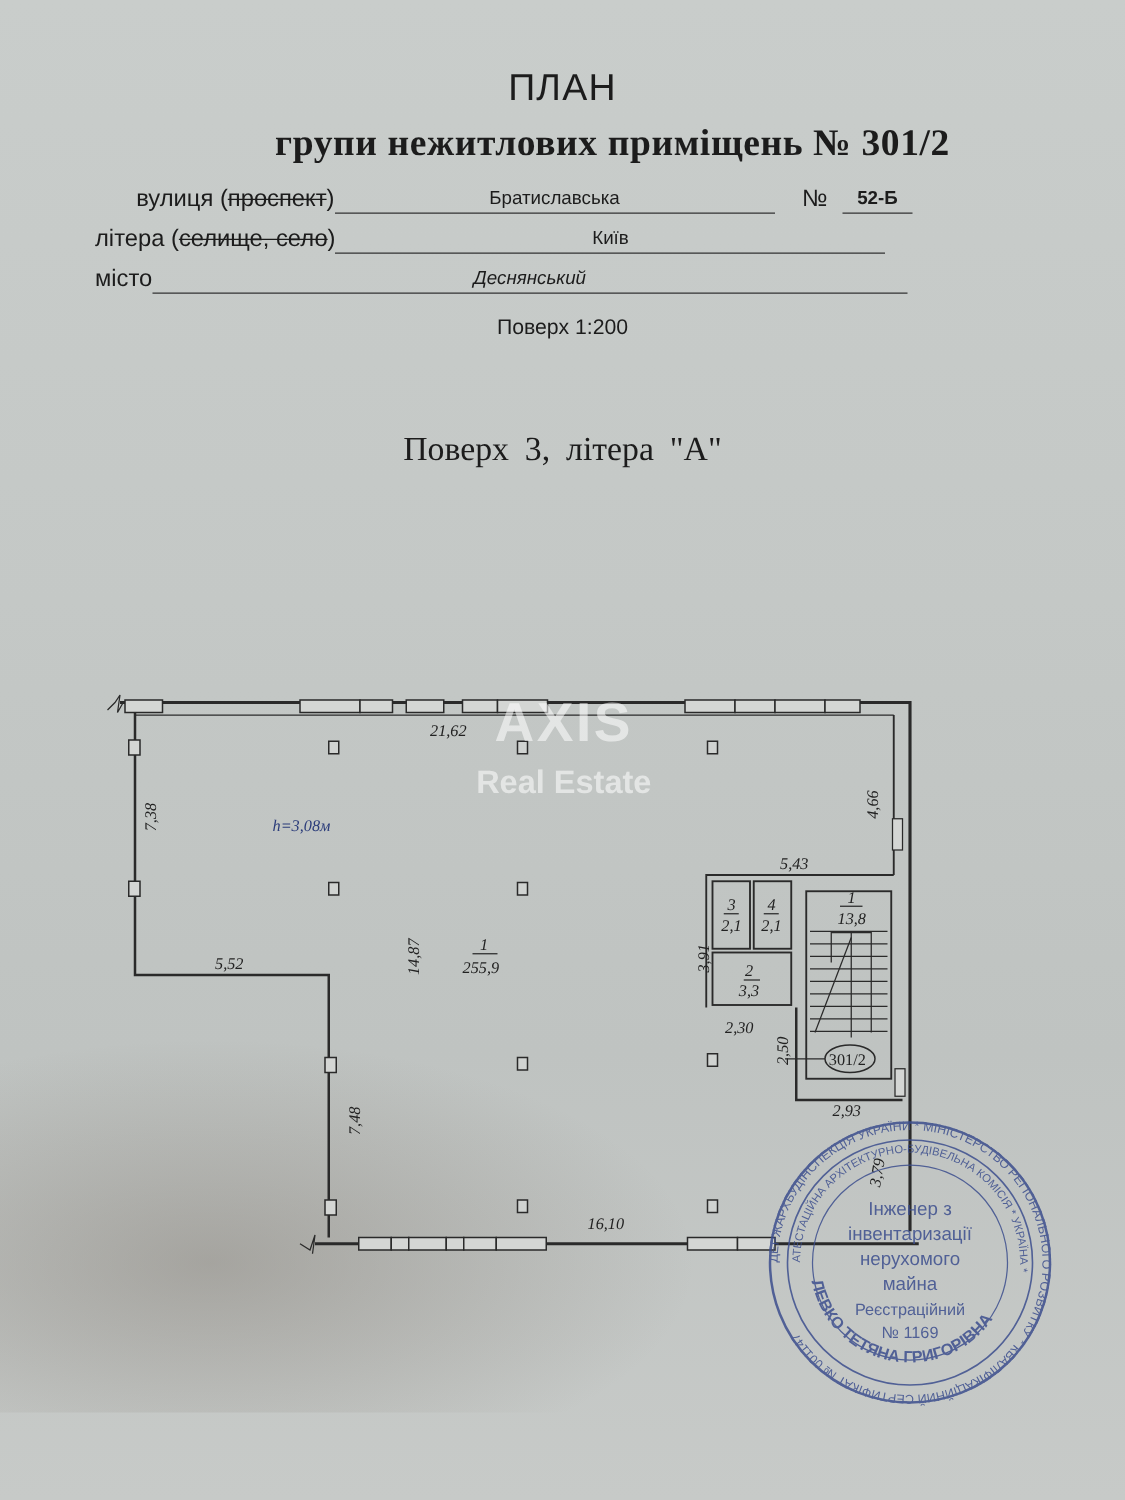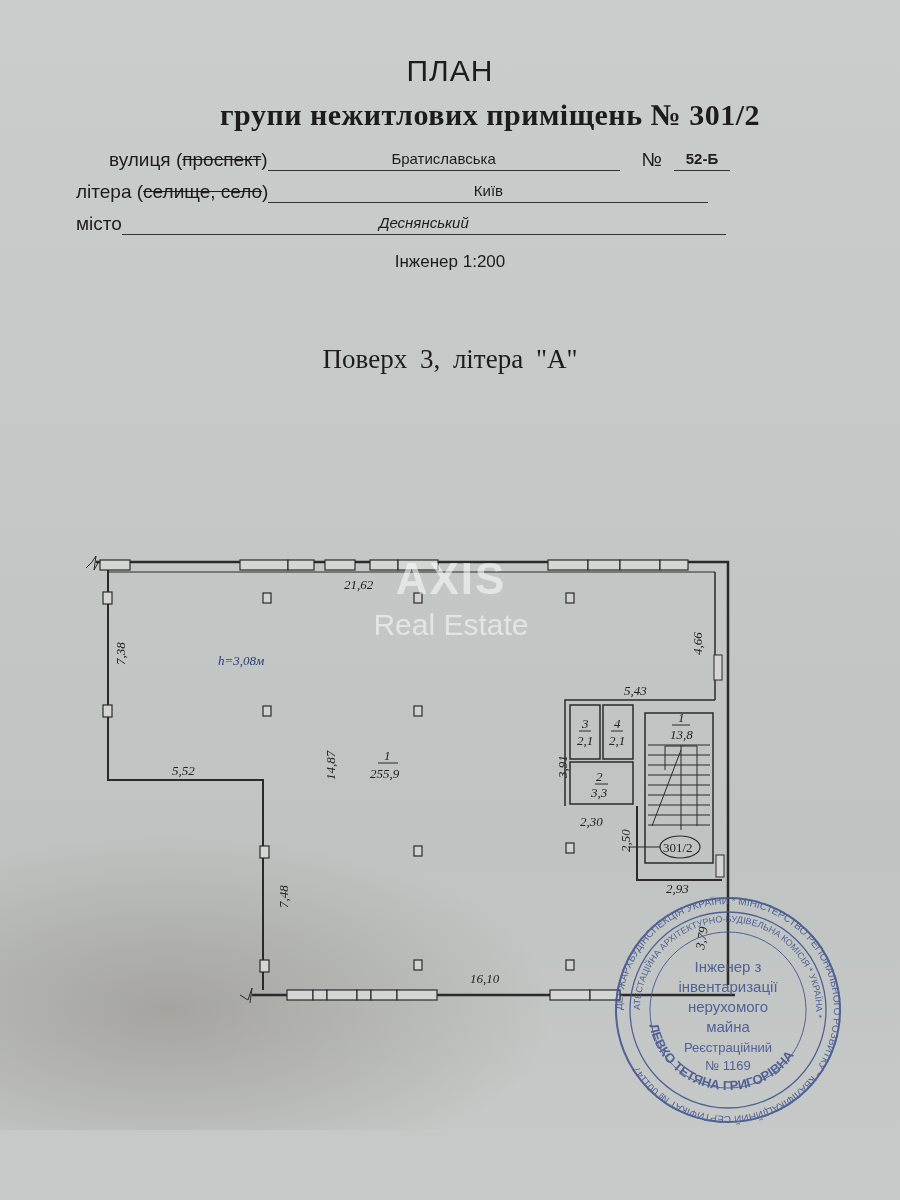--- a/index.html
+++ b/index.html
@@ -33,21 +33,21 @@
   .scale { position:absolute; top:252px; left:0; width:900px; text-align:center; font-size:17px; }
   .floor {
     position:absolute; top:344px; left:0; width:900px; text-align:center;
     font-family:"Liberation Serif", serif; font-size:27px; word-spacing:6px;
   }
   .watermark {
     position:absolute; left:346px; top:548px; width:210px; text-align:center;
     color:rgba(255,255,255,0.55); pointer-events:none;
   }
   .watermark .wm1 { font-size:44px; font-weight:bold; letter-spacing:2px; line-height:62px; }
-  .watermark .wm2 { font-size:30px; line-height:30px; }
+  .watermark .wm2 { font-size:26px; line-height:30px;font-weight:bold; }
   svg.plan { position:absolute; left:0; top:0; }
   .dim { font-family:"Liberation Serif", serif; font-style:italic; font-size:13px; fill:#222; }
   .stamp-text { font-family:"Liberation Sans", sans-serif; fill:#3d4f8e; }
 </style>
 </head>
 <body>
 
 <div class="shadow"></div>
 
 <div class="title plan-title">ПЛАН</div>
@@ -63,21 +63,21 @@
 <div class="field-row" style="top:180px;">
   <span class="label"><span>літера (</span><span class="strike">селище, село</span><span>)</span></span>
   <span class="line" style="width:440px;">Київ</span>
 </div>
 
 <div class="field-row" style="top:212px;">
   <span class="label">місто</span>
   <span class="line" style="width:604px;font-style:italic;">Деснянський</span>
 </div>
 
-<div class="scale">Інженер 1:200</div>
+<div class="scale">Поверх 1:200</div>
 <div class="floor">Поверх  3,     літера "А"</div>
 
 <svg class="plan" width="900" height="1200" viewBox="0 0 900 1200">
   <g fill="none" stroke="#2a2a2a" stroke-width="2">
 
     <polyline points="108,565 108,780 263,780 263,990"></polyline>
     <polyline points="96,562 728,562 728,985" stroke-width="2.5"></polyline>
     <line x1="252" y1="995" x2="735" y2="995" stroke-width="2.5"></line>
 
     <line x1="715" y1="572" x2="715" y2="700" stroke-width="1.5"></line>

